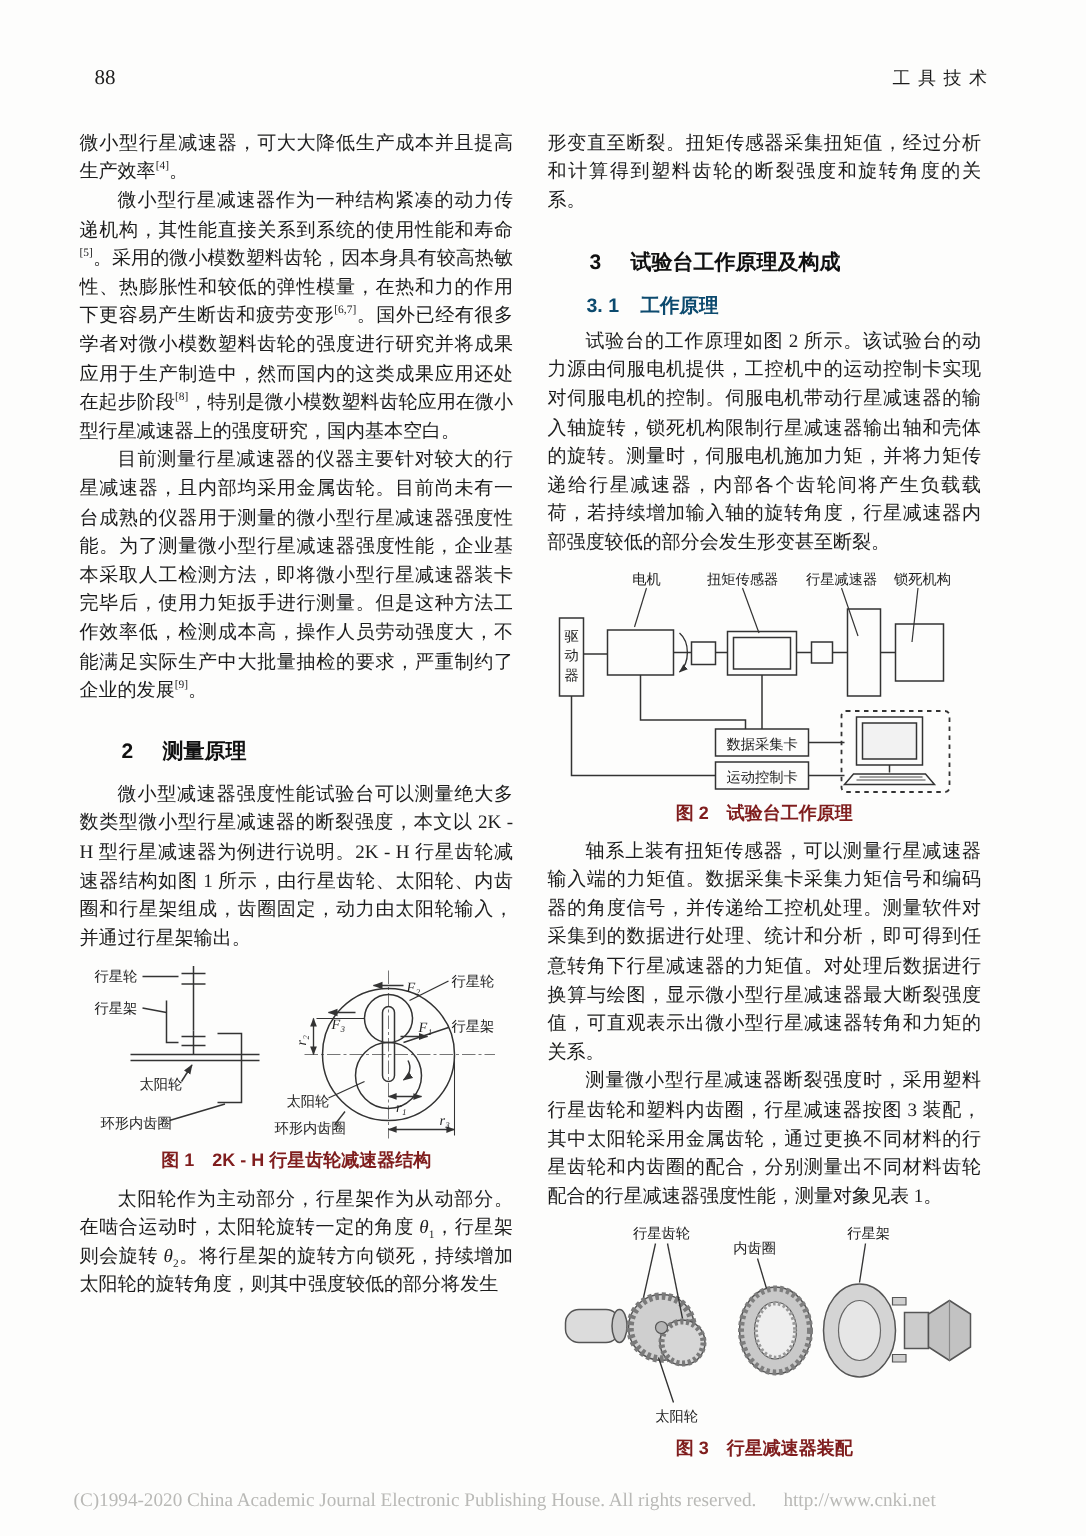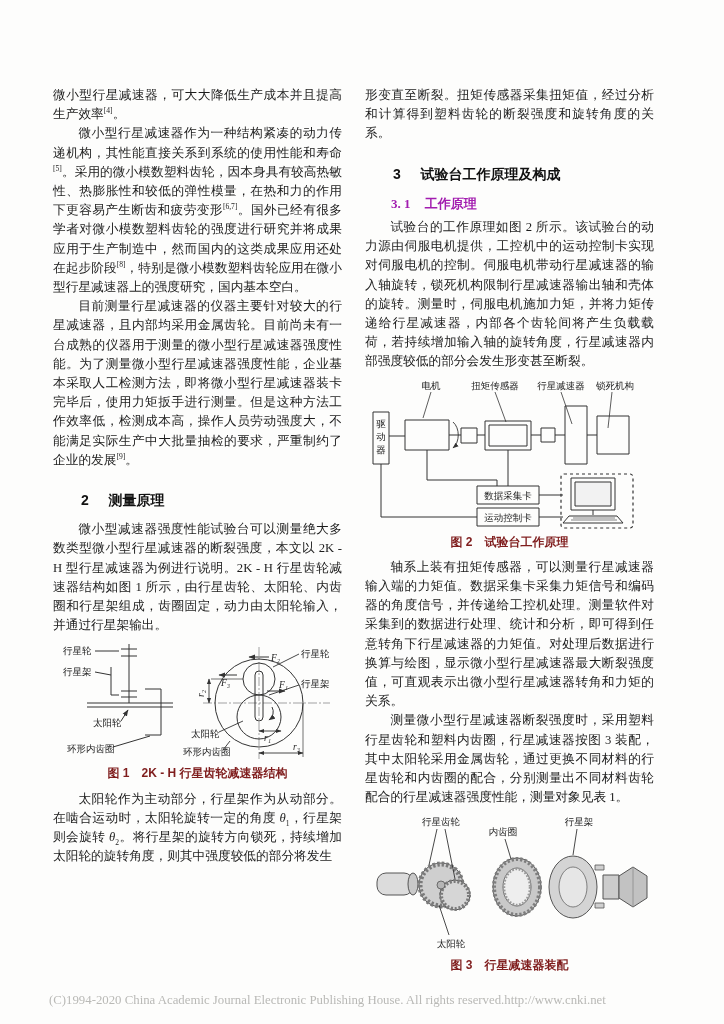--- a/index.html
+++ b/index.html
@@ -19,44 +19,48 @@
   p.body-para{margin:0;text-indent:2em;}
   p.body-para.no-indent{text-indent:0;}
   sup{font-size:0.6em;line-height:0;}
   sub{font-size:0.6em;line-height:0;}
   h2.section-heading{
     font-family:"Liberation Sans", sans-serif;font-size:14px;font-weight:bold;
     margin:21px 0 10px 0;padding-left:2em;color:#111;
   }
   h2.section-heading .sec-num{margin-right:1.4em;}
   h3.subsection-heading{
-    font-family:Liberation Serif, serif;font-size:13px;font-weight:bold;
-    margin:4px 0 5px 0;padding-left:2em;color:#a21caf;
+    font-family:Liberation Sans, sans-serif;font-size:13px;font-weight:bold;
+    margin:4px 0 5px 0;padding-left:2em;color:#0c4a6e;
   }
   h3.subsection-heading .sec-num{margin-right:1.1em;}
   .figure{margin:6px 0 3px 0;}
   .figure svg{display:block;margin:0 auto;}
   .fig-caption{
     font-family:"Liberation Sans", sans-serif;font-weight:bold;font-size:12px;
     text-align:center;margin:3px 0 6px 0;color:#7f1d1d;
   }
   .fig-caption .cap-num{margin-right:1em;}
   svg text{font-family:"Liberation Serif", serif;font-size:9.5px;fill:#222;}
   svg text.sym{font-style:italic;font-size:9.5px;}
   svg line,svg path,svg polyline,svg circle,svg rect,svg ellipse,svg polygon{vector-effect:non-scaling-stroke;}
   .page-footer{
     position:absolute;left:49px;bottom:16px;width:640px;
-    color:#b9b9b6;font-size:12.8px;display:flex;white-space:nowrap;
+    color:#b9b9b6;font-size:12.8px;display:flex;gap:18px;white-space:nowrap;
   }
 </style>
 </head>
 <body>
 
 <div class="page">
 
+  <div class="page-header">
+    <span class="page-number">88</span>
+    <span class="journal-name">工具技术</span>
+  </div>
 
   <div class="columns">
 
     <div class="col">
       <p class="body-para no-indent">微小型行星减速器，可大大降低生产成本并且提高生产效率<sup>[4]</sup>。</p>
       <p class="body-para">微小型行星减速器作为一种结构紧凑的动力传递机构，其性能直接关系到系统的使用性能和寿命<sup>[5]</sup>。采用的微小模数塑料齿轮，因本身具有较高热敏性、热膨胀性和较低的弹性模量，在热和力的作用下更容易产生断齿和疲劳变形<sup>[6,7]</sup>。国外已经有很多学者对微小模数塑料齿轮的强度进行研究并将成果应用于生产制造中，然而国内的这类成果应用还处在起步阶段<sup>[8]</sup>，特别是微小模数塑料齿轮应用在微小型行星减速器上的强度研究，国内基本空白。</p>
       <p class="body-para">目前测量行星减速器的仪器主要针对较大的行星减速器，且内部均采用金属齿轮。目前尚未有一台成熟的仪器用于测量的微小型行星减速器强度性能。为了测量微小型行星减速器强度性能，企业基本采取人工检测方法，即将微小型行星减速器装卡完毕后，使用力矩扳手进行测量。但是这种方法工作效率低，检测成本高，操作人员劳动强度大，不能满足实际生产中大批量抽检的要求，严重制约了企业的发展<sup>[9]</sup>。</p>
 
       <h2 class="section-heading">
         <span class="sec-num">2</span><span>测量原理</span>

